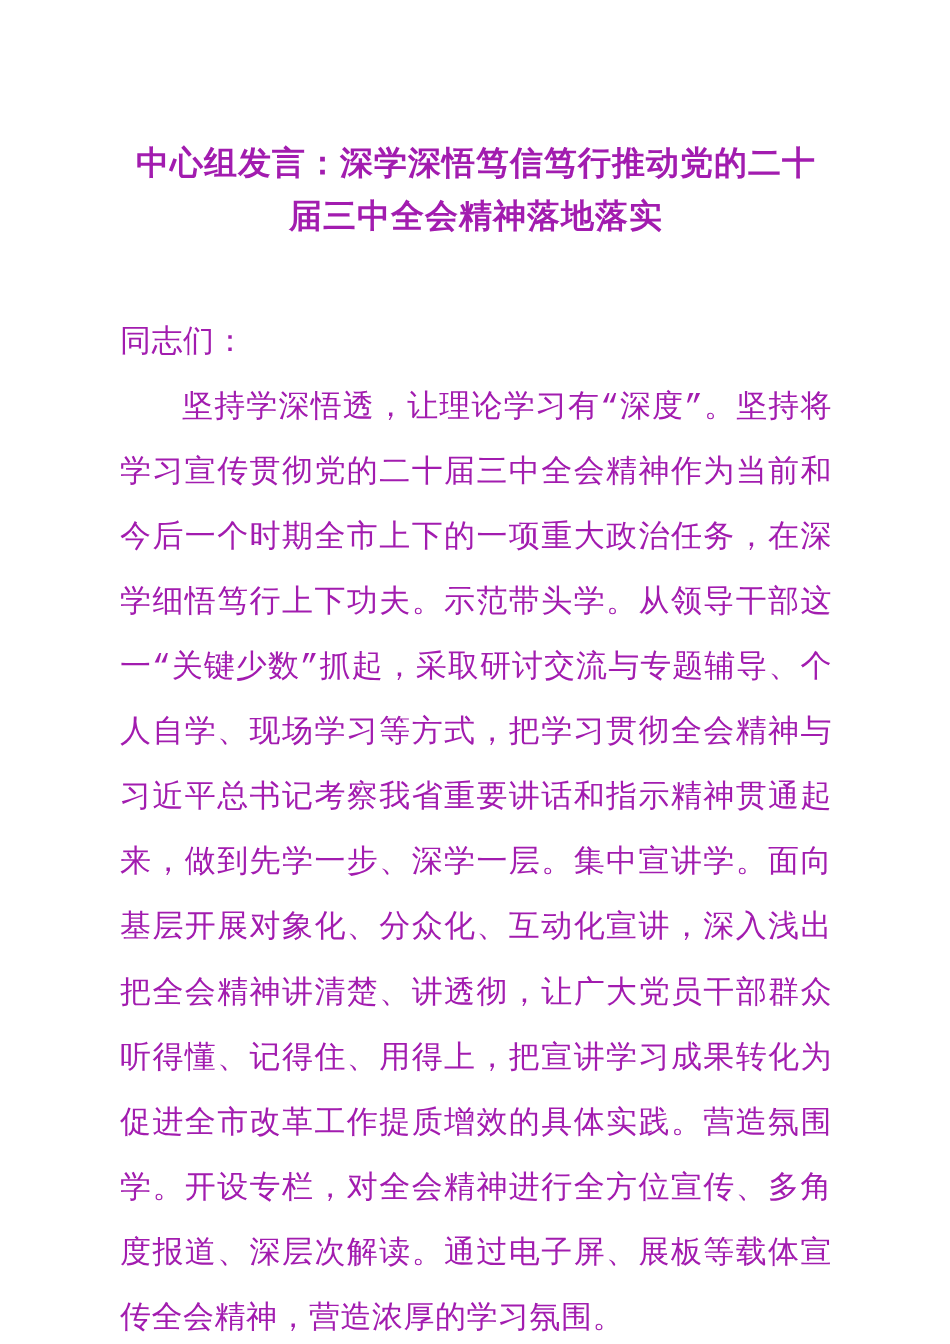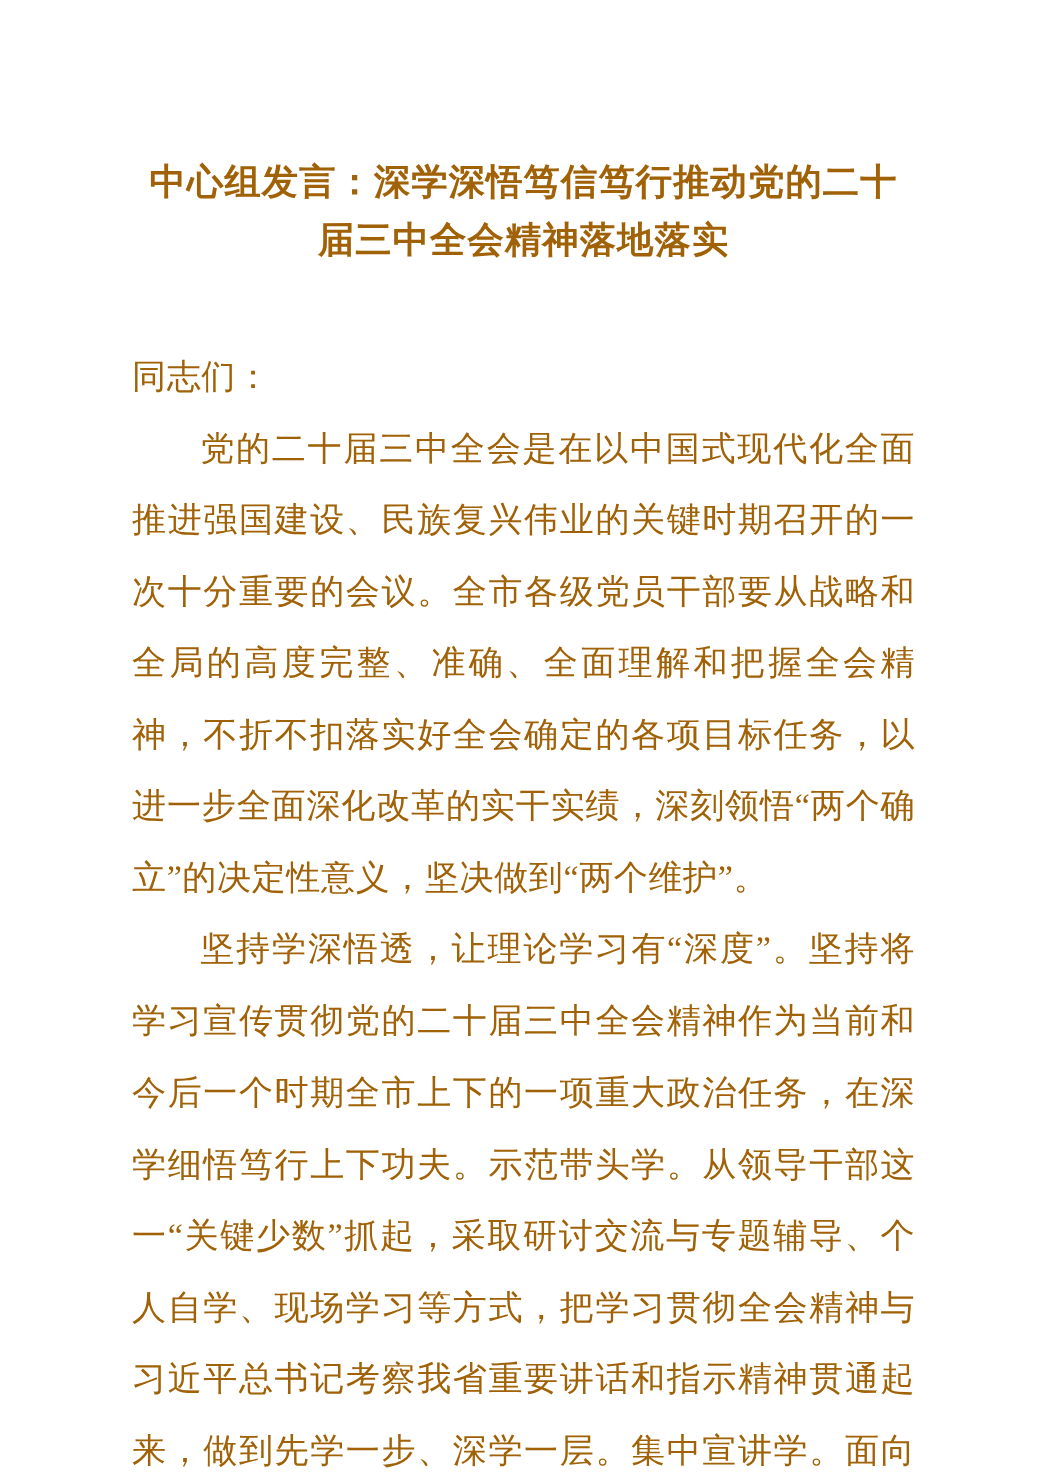--- a/index.html
+++ b/index.html
@@ -6,23 +6,23 @@
       margin: 0;
       padding: 0;
       background: #ffffff;
     }
     .page {
       position: relative;
       width: 950px;
       height: 1344px;
       box-sizing: border-box;
       background: #ffffff;
-      color: #a16207;
+      color: #a21caf;
       padding: 140px 118px 40px 120px;
-      font-family: Liberation Serif, serif;
+      font-family: Liberation Mono, monospace;
       overflow: hidden;
     }
     .doc-title {
       margin: 0 0 64px 0;
       font-size: 33px;
       font-weight: bold;
       line-height: 1.6;
       text-align: center;
       letter-spacing: 1px;
     }
@@ -43,17 +43,16 @@
   </style>
 </head>
 <body>
 
 <div class="page">
   <h1 class="doc-title">中心组发言：深学深悟笃信笃行推动党的二十届三中全会精神落地落实</h1>
 
   <div class="doc-body">
     <p class="salutation">同志们：</p>
 
-    <p class="para">党的二十届三中全会是在以中国式现代化全面推进强国建设、民族复兴伟业的关键时期召开的一次十分重要的会议。全市各级党员干部要从战略和全局的高度完整、准确、全面理解和把握全会精神，不折不扣落实好全会确定的各项目标任务，以进一步全面深化改革的实干实绩，深刻领悟“两个确立”的决定性意义，坚决做到“两个维护”。</p>
 
     <p class="para">坚持学深悟透，让理论学习有“深度”。坚持将学习宣传贯彻党的二十届三中全会精神作为当前和今后一个时期全市上下的一项重大政治任务，在深学细悟笃行上下功夫。示范带头学。从领导干部这一“关键少数”抓起，采取研讨交流与专题辅导、个人自学、现场学习等方式，把学习贯彻全会精神与习近平总书记考察我省重要讲话和指示精神贯通起来，做到先学一步、深学一层。集中宣讲学。面向基层开展对象化、分众化、互动化宣讲，深入浅出把全会精神讲清楚、讲透彻，让广大党员干部群众听得懂、记得住、用得上，把宣讲学习成果转化为促进全市改革工作提质增效的具体实践。营造氛围学。开设专栏，对全会精神进行全方位宣传、多角度报道、深层次解读。通过电子屏、展板等载体宣传全会精神，营造浓厚的学习氛围。</p>
   </div>
 </div>
 
 </body></html>

